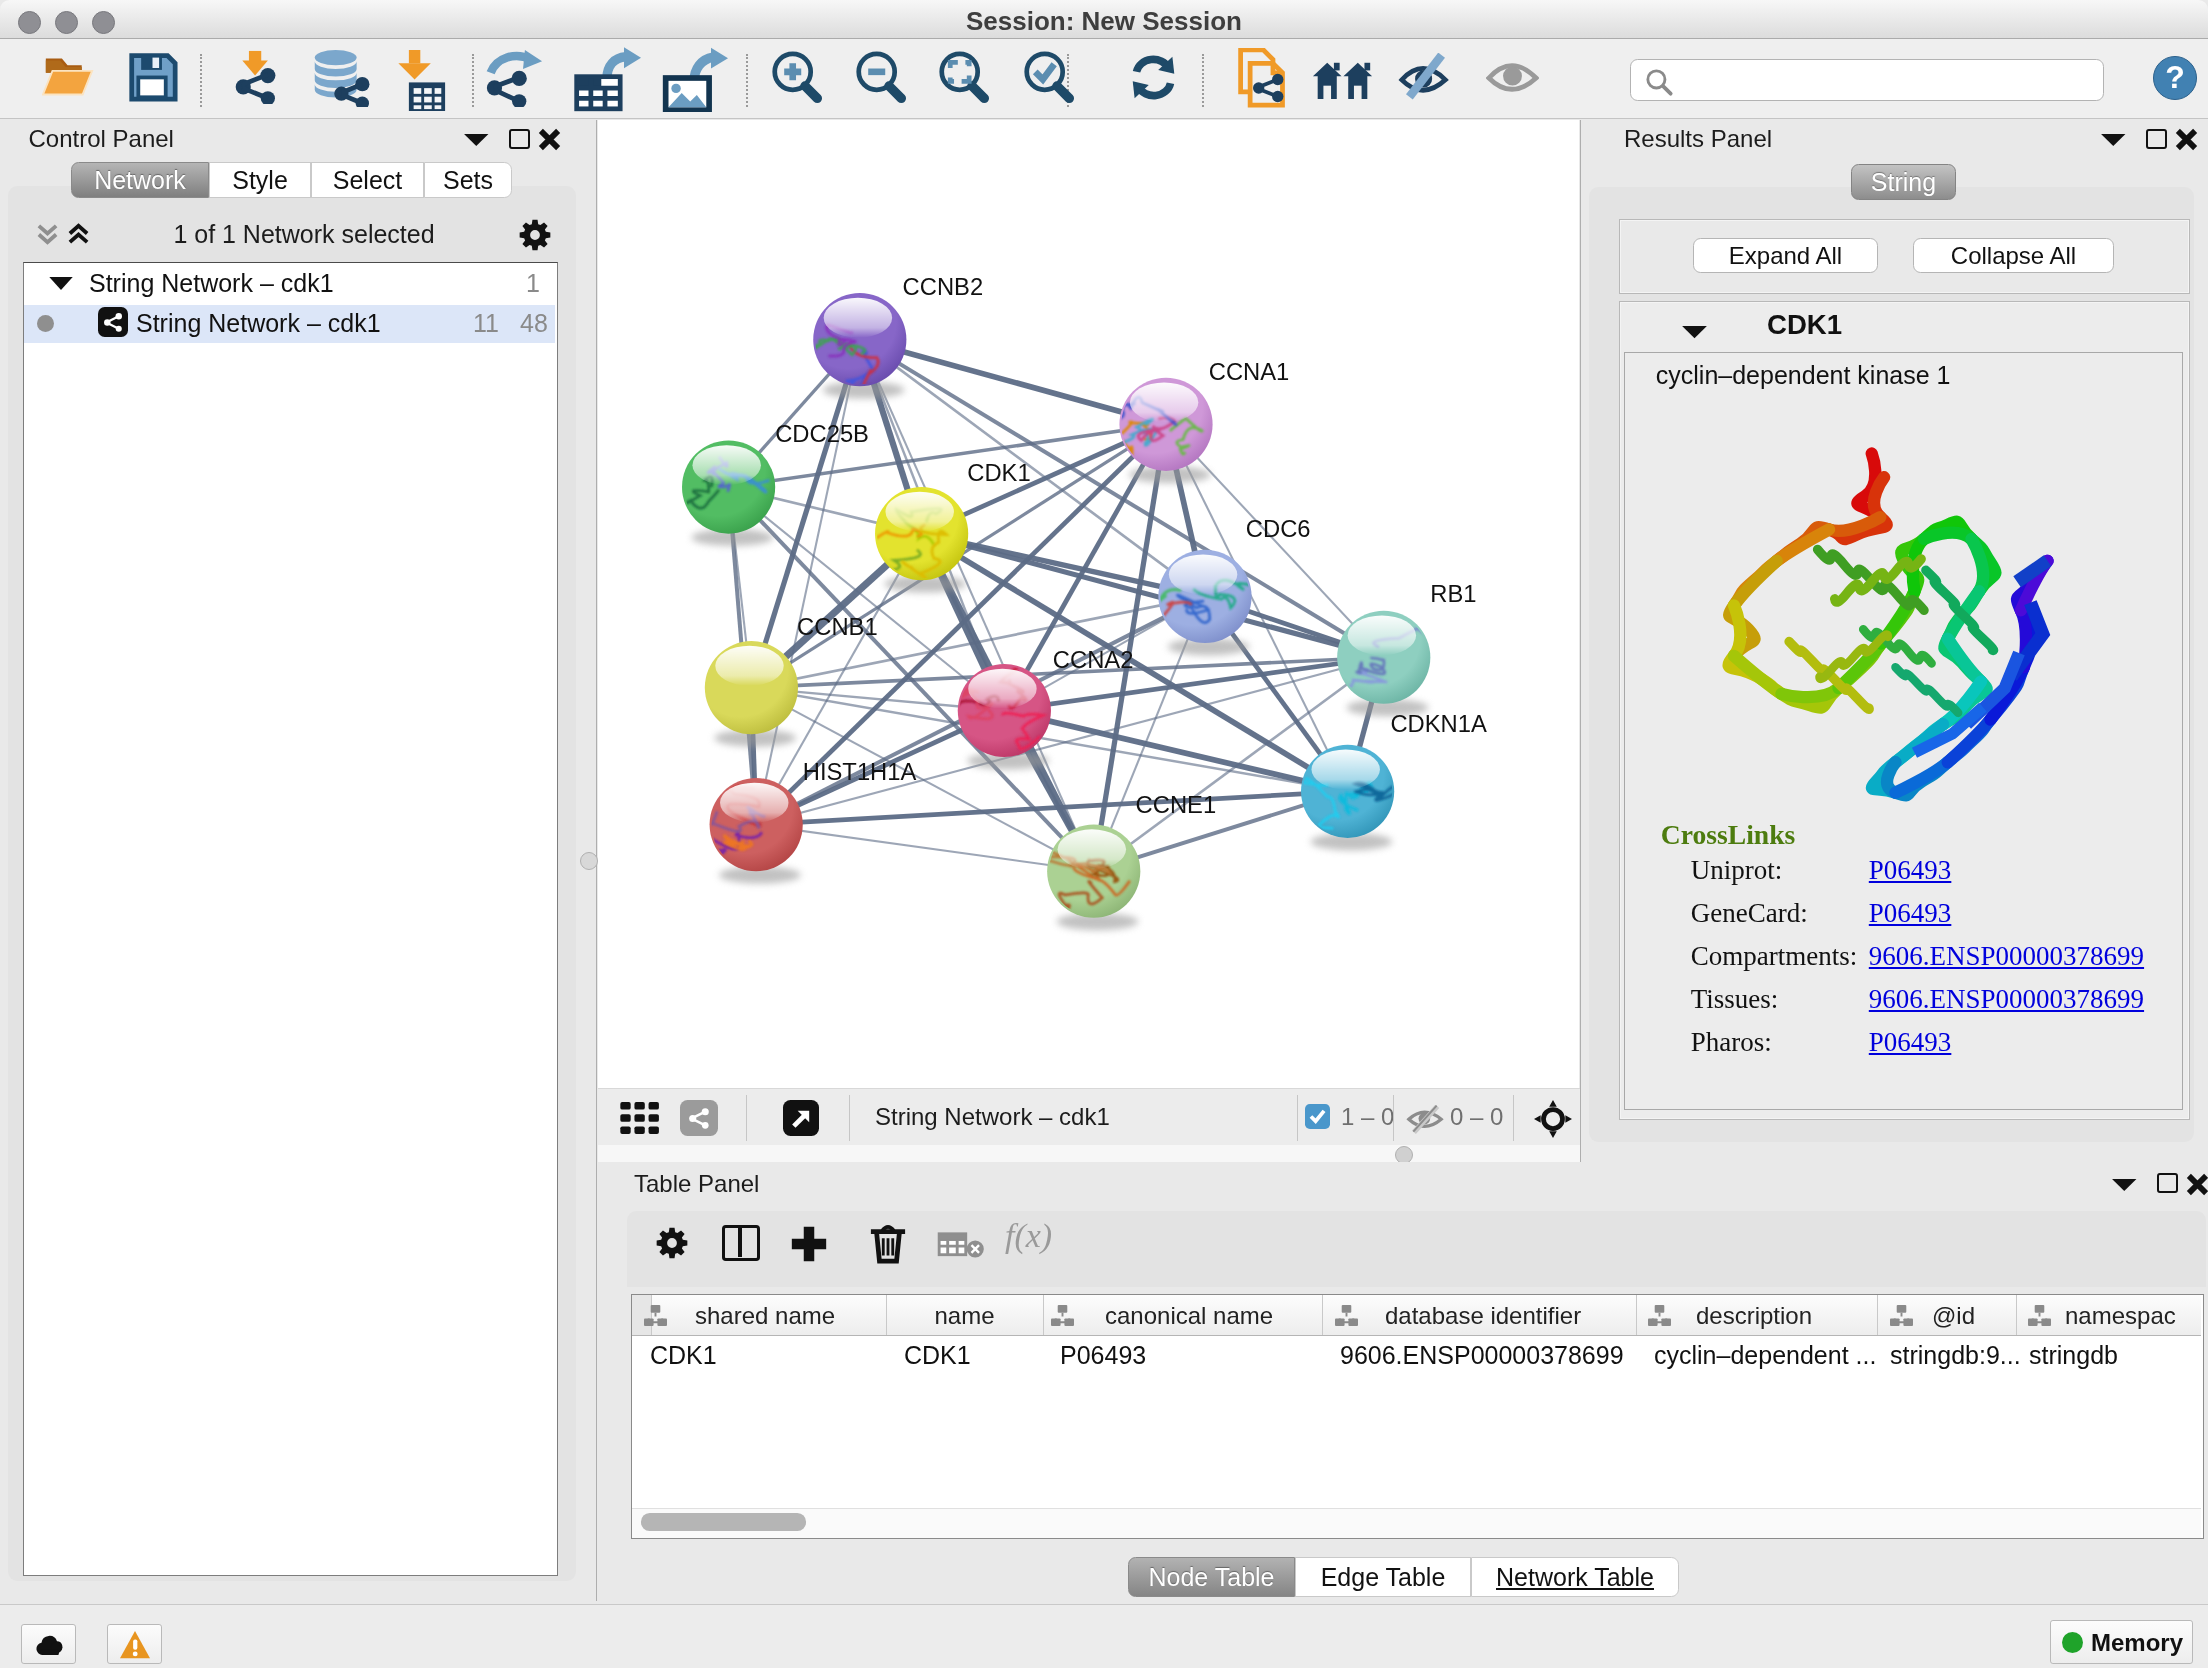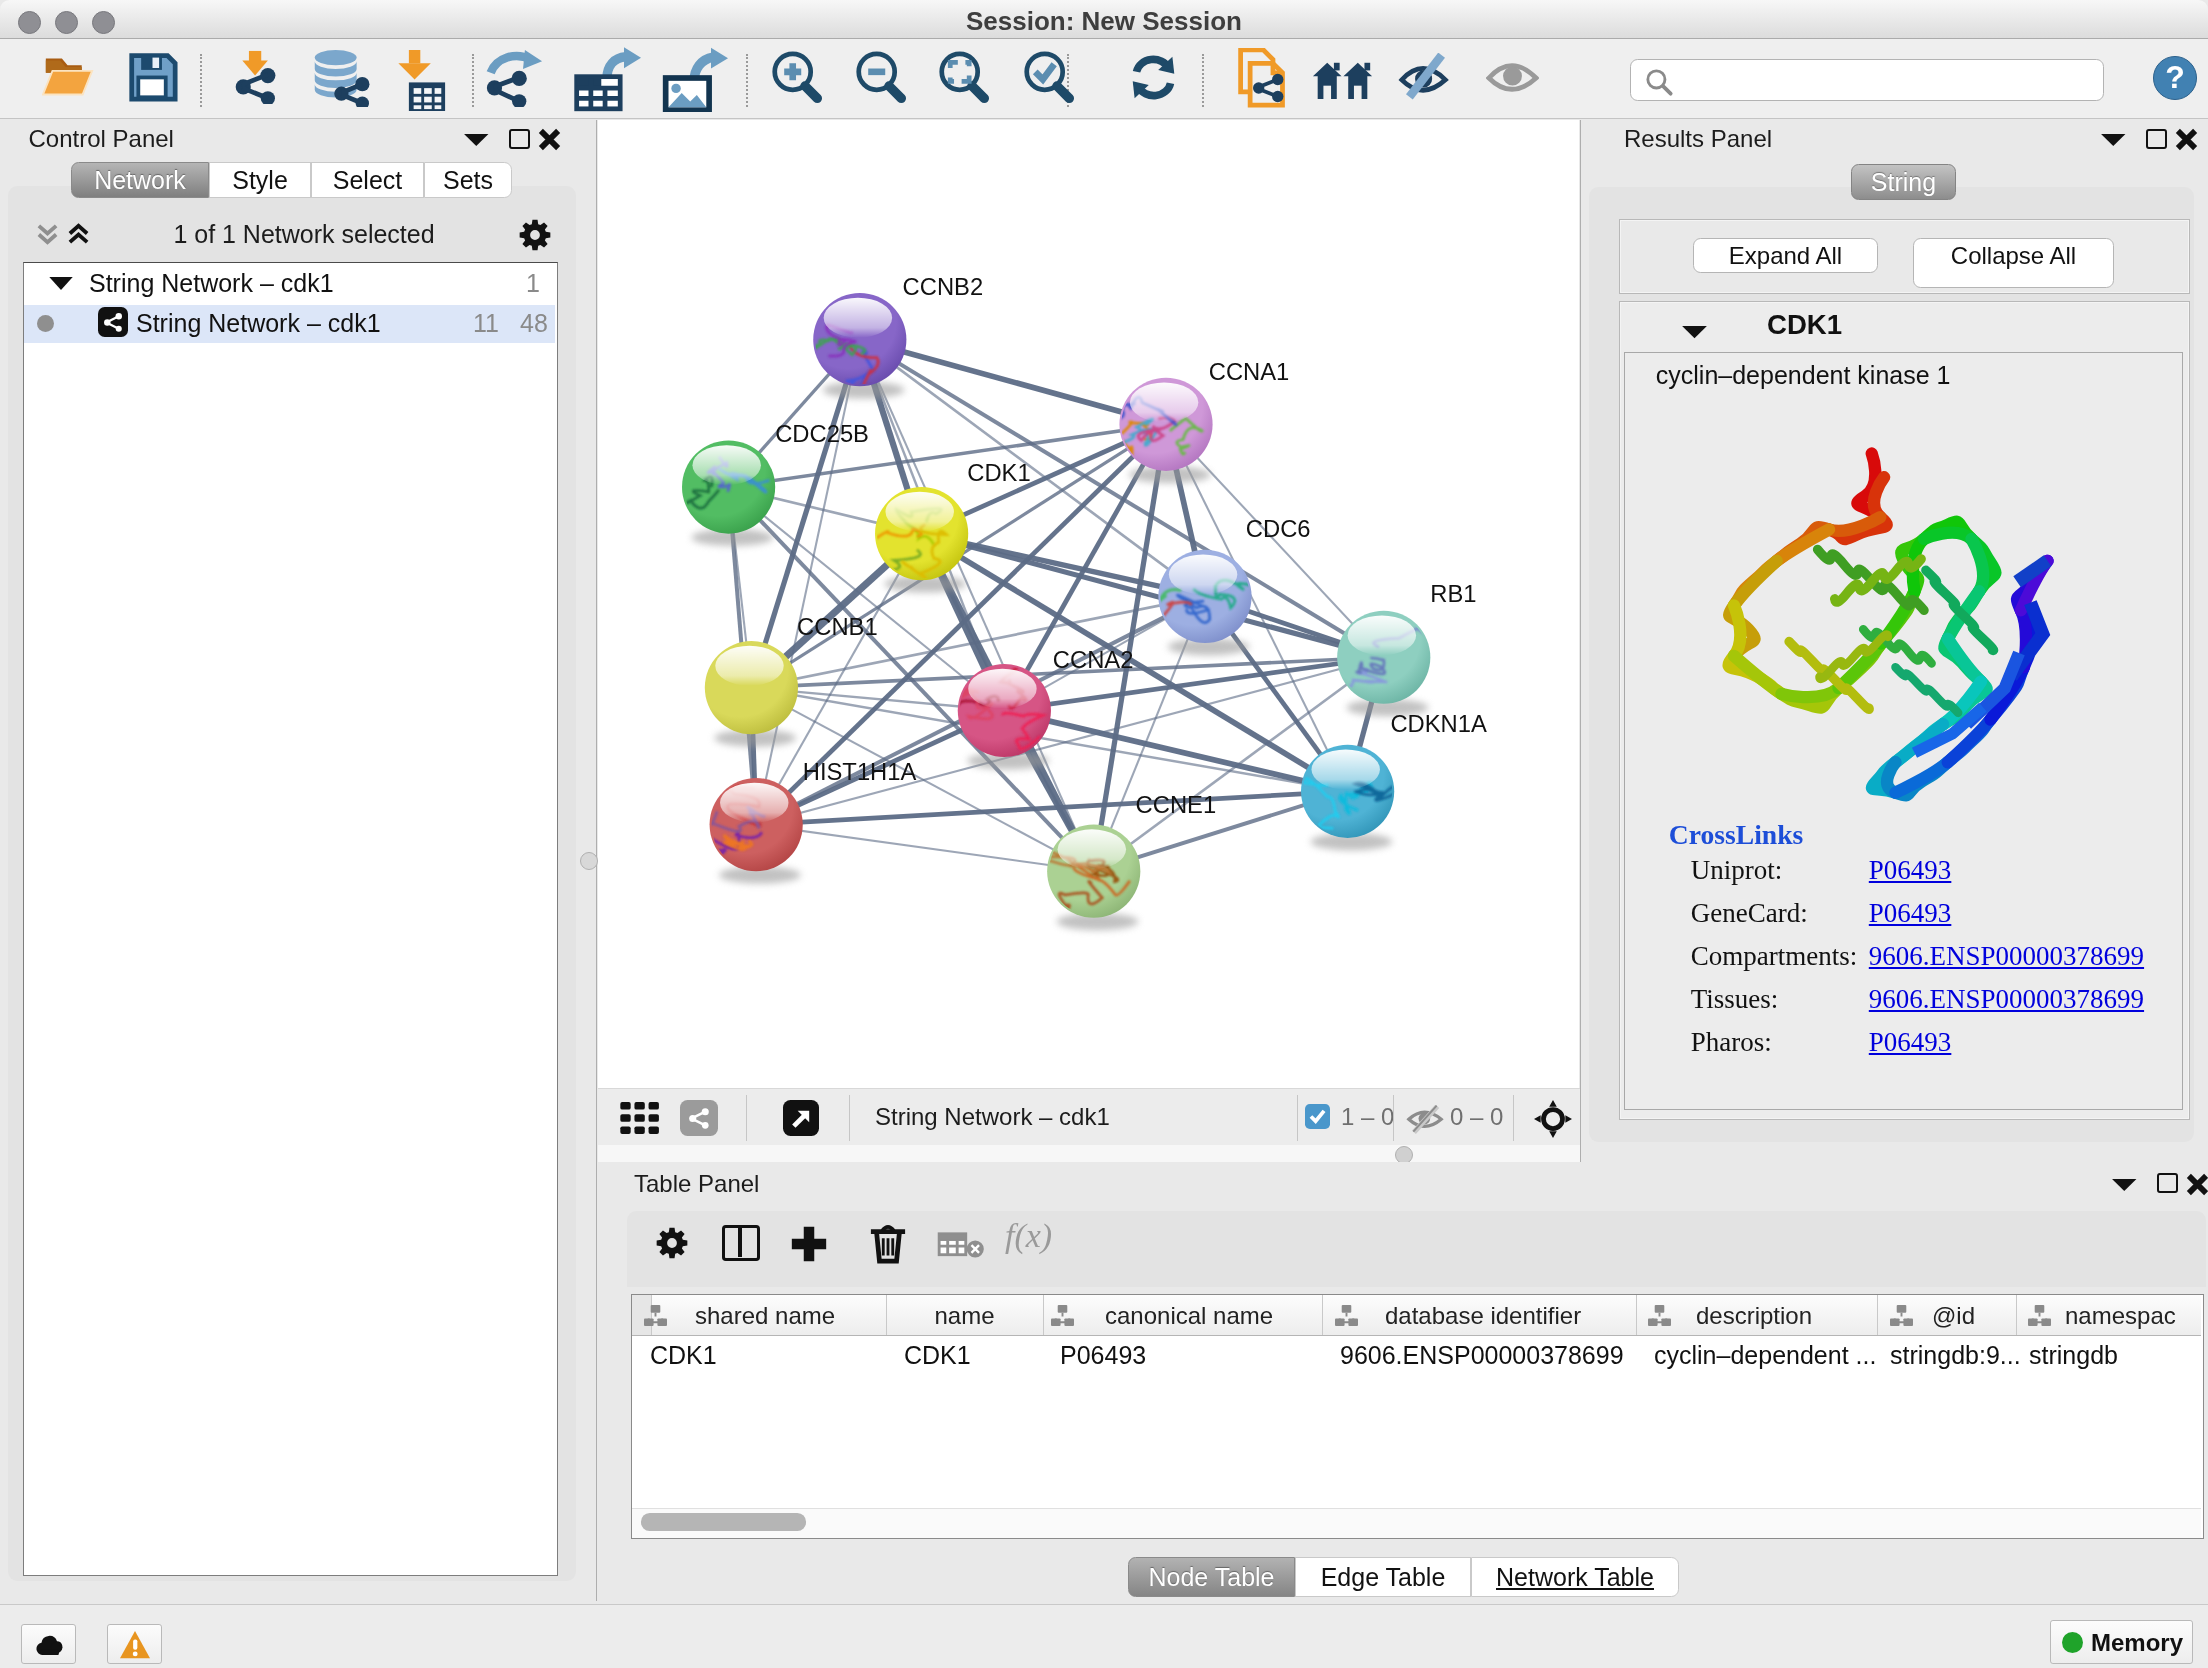--- a/index.html
+++ b/index.html
@@ -591,21 +591,21 @@
   <svg class="abs" style="left:594px;top:7.6px;" width="23" height="23" viewBox="0 0 24 24">
       <path d="M3 3 L21 21 M21 3 L3 21" stroke="#111" stroke-width="6"></path>
     </svg>
 
   <div class="abs" style="left:7.6px;top:67px;width:605px;height:955px;background:#e3e3e3;border-radius:9.5px;"></div>
 
   <div class="abs" style="left:270px;top:44px;width:105px;height:36px;background:linear-gradient(#c3c3c3,#8d8d8d);border:1px solid #848484;border-radius:7.6px;box-sizing:border-box;color:#fff;font-size:25px;text-align:center;line-height:34px;text-shadow:0 -1px 1px #777;">String</div>
 
   <div class="abs" style="left:38px;top:99px;width:571px;height:75px;border:1.9px solid #b8b8b8;box-shadow:inset 0 0 0 1px #f4f4f4;box-sizing:border-box;background:#e9e9e9;">
     <div class="abs" style="left:73px;top:18px;width:185px;height:35px;background:#fff;border:1px solid #b5b5b5;border-radius:7.6px;box-sizing:border-box;font-size:24px;color:#111;text-align:center;line-height:33px;">Expand All</div>
-    <div class="abs" style="left:293px;top:18px;width:201px;height:50px;background:#fff;border:1px solid #b5b5b5;border-radius:7.6px;box-sizing:border-box;font-size:24px;color:#111;text-align:center;line-height:33px;">Collapse All</div>
+    <div class="abs" style="left:293px;top:18px;width:201px;height:35px;background:#fff;border:1px solid #b5b5b5;border-radius:7.6px;box-sizing:border-box;font-size:24px;color:#111;text-align:center;line-height:33px;">Collapse All</div>
   </div>
 
   <div class="abs" style="left:38px;top:181px;width:571px;height:819px;border:1.9px solid #b8b8b8;box-shadow:inset 0 0 0 1px #f4f4f4;box-sizing:border-box;background:#ececec;">
     <svg class="abs" style="left:61px;top:23px;" width="27" height="14.3" viewBox="0 0 28 15">
         <path d="M1 1 h26 l-13 13 z" fill="#111"></path>
       </svg>
     <div class="abs" style="left:147px;top:6.7px;font-size:27.6px;font-weight:bold;color:#111;">CDK1</div>
     <div class="abs" style="left:3.8px;top:50px;width:559px;height:758px;border:1px solid #a8a8a8;box-sizing:border-box;background:#ececec;">
       <div class="abs" style="left:31px;top:7.6px;font-size:25px;color:#111;">cyclin–dependent kinase 1</div>
 
@@ -638,21 +638,21 @@
 <path d="M118 213 Q132 228 130 223 Q128 218 142 233 Q156 248 154 243 Q152 238 166 253 Q180 268 178 263 Q176 258 190 273 Q204 288 202 283" stroke="#b3bd0e" stroke-width="10" fill="none" stroke-linecap="round"></path>
 <path d="M262 138 Q277 152 272 150 Q267 148 282 162 Q297 176 292 174 Q287 172 302 186 Q317 200 312 198 Q307 196 322 210 Q337 224 332 222" stroke="#12a95c" stroke-width="10" fill="none" stroke-linecap="round"></path>
 <path d="M196 200 Q207 214 208 206 Q209 198 220 212 Q231 226 232 218 Q233 210 244 224 Q255 238 256 230 Q257 222 268 236" stroke="#2fae3f" stroke-width="9" fill="none" stroke-linecap="round"></path>
 <path d="M230 240 Q242 253 241 248 Q240 243 252 256 Q264 269 263 264 Q262 259 274 272 Q286 285 285 280 Q284 275 296 288" stroke="#15a86e" stroke-width="9" fill="none" stroke-linecap="round"></path>
 <path d="M150 250 Q150 257 162 243 Q174 229 174 236 Q174 243 186 229 Q198 215 198 222 Q198 229 210 215 Q222 201 222 208" stroke="#98b810" stroke-width="9" fill="none" stroke-linecap="round"></path>
 <path d="M358 150 L390 128" stroke="#1240c8" stroke-width="14" fill="none"></path>
 <path d="M352 250 L385 205 L372 172" stroke="#0a2fd0" stroke-width="14" fill="none"></path>
 <path d="M305 300 L345 262 L360 225" stroke="#1a55e0" stroke-width="13" fill="none"></path>
 <path d="M250 330 L290 310 L322 282" stroke="#1866e8" stroke-width="12" fill="none"></path>
 </svg>
-      <div class="abs" style="left:44px;top:466px;font-size:27.6px;font-weight:bold;color:#1d4ed8;font-family:'Liberation Serif',serif;">CrossLinks</div>
+      <div class="abs" style="left:36px;top:466px;font-size:27.6px;font-weight:bold;color:#4d7c0f;font-family:'Liberation Serif',serif;">CrossLinks</div>
       <div style="position:absolute;left:66px;top:496px;font-size:27px;color:#111;font-family:'Liberation Serif',serif;line-height:43px;">
         Uniprot:<br>GeneCard:<br>Compartments:<br>Tissues:<br>Pharos:
       </div>
       <div style="position:absolute;left:244px;top:496px;font-size:27px;color:#0000dd;font-family:'Liberation Serif',serif;line-height:43px;text-decoration:underline;">
         P06493<br>P06493<br>9606.ENSP00000378699<br>9606.ENSP00000378699<br>P06493
       </div>
     </div>
   </div>
 </div>
 

